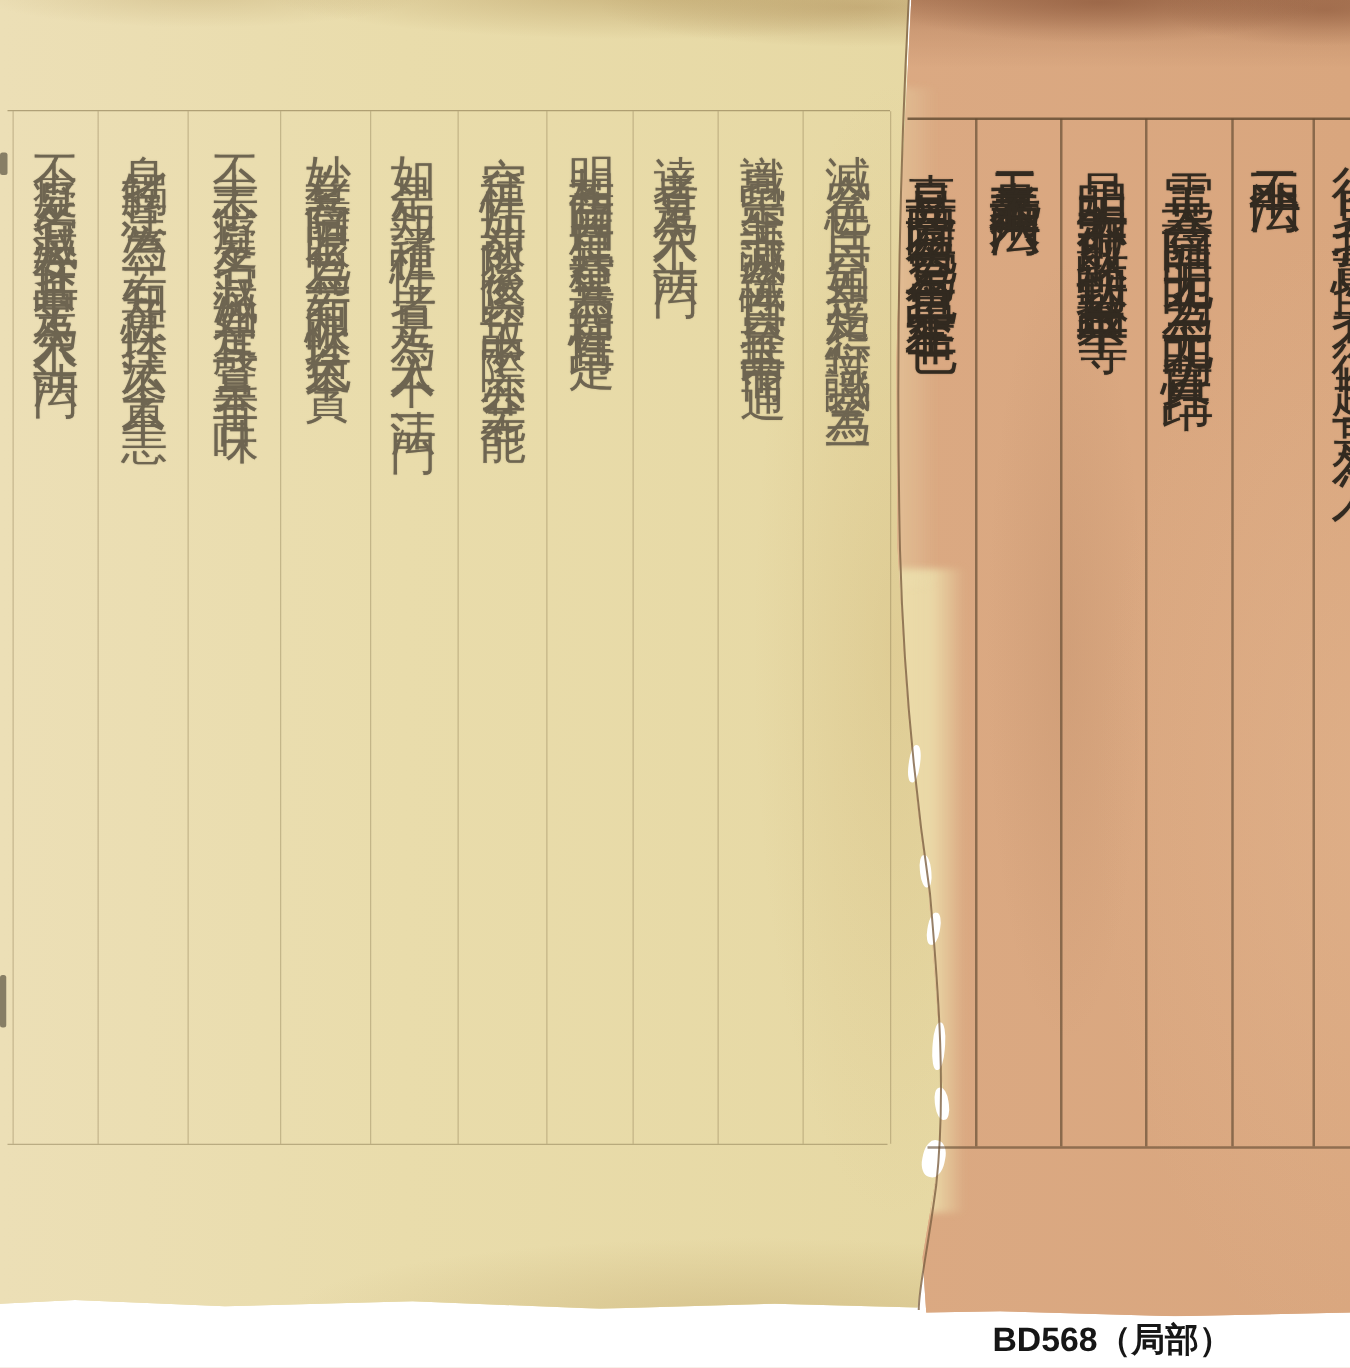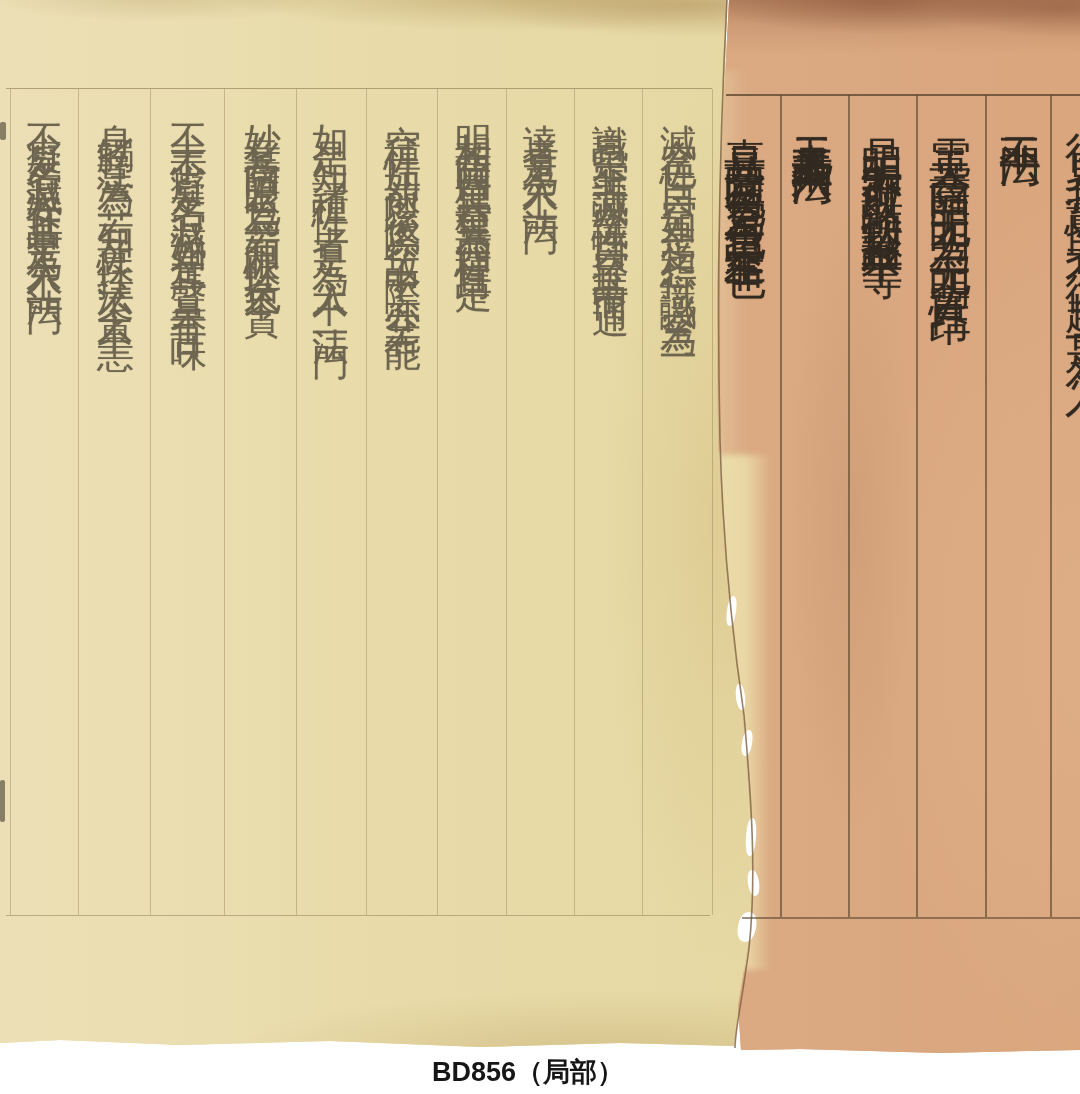--- a/index.html
+++ b/index.html
@@ -68,21 +68,21 @@
   <div class="sliver" style="left:736px;top:684px;width:9px;height:26px;transform:rotate(-6deg);"></div>
   <div class="sliver" style="left:742px;top:730px;width:10px;height:26px;transform:rotate(10deg);"></div>
   <div class="sliver" style="left:746px;top:818px;width:10px;height:38px;transform:rotate(4deg);"></div>
   <div class="sliver" style="left:748px;top:870px;width:11px;height:26px;transform:rotate(-8deg);"></div>
   <div class="sliver" style="left:738px;top:912px;width:18px;height:30px;transform:rotate(12deg);"></div>
 
   <svg id="tear-svg" width="1080" height="1094">
     <path d="M 727,0 C 719,150 717,300 720,440 C 723,550 733,640 744,715 C 751,795 757,875 749,948 C 741,1008 735,1030 735,1048" fill="none" stroke="rgba(125,96,66,0.8)" stroke-width="1.6"></path>
   </svg>
 
-  <div class="caption" style="left:528px;">BD856（局部）</div>
+  <div class="caption" style="left:890px;">BD568（局部）</div>
 
   <div class="ink-frag" style="left:0;top:122px;width:6px;height:18px;"></div>
   <div class="ink-frag" style="left:0;top:780px;width:5px;height:42px;"></div>
 <div class="col b856" style="left: 655px; top: 95px; letter-spacing: 14px; line-height: 46px;">滅空色性自空如是受想行識識空為二</div>
     <div class="col b856" style="left: 587px; top: 95px; letter-spacing: 11px; line-height: 46px;">識昂是空非識滅空識性自空扵其中而通</div>
     <div class="col b856" style="left: 517px; top: 95px; letter-spacing: 12px; line-height: 46px;">達者是為入不二法門</div>
     <div class="col b856" style="left: 450px; top: 95px; letter-spacing: 9px; line-height: 46px;">明相菩薩曰四種異空種異為二四種性昂是</div>
     <div class="col b856" style="left: 379px; top: 95px; letter-spacing: 14px; line-height: 46px;">空種性如前際後際空故中際亦空若能</div>
     <div class="col b856" style="left: 307px; top: 95px; letter-spacing: 17px; line-height: 46px;">如是知諸種性者是為入不二法門</div>
     <div class="col b856" style="left: 239px; top: 95px; letter-spacing: 11px; line-height: 46px;">妙意菩薩曰眼色為二若知眼性扵色不貪</div>

